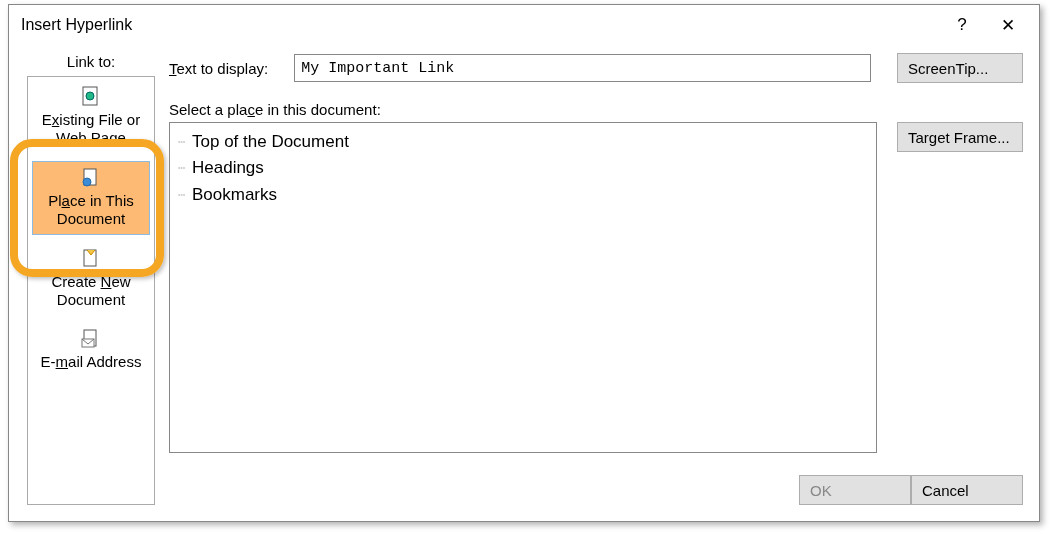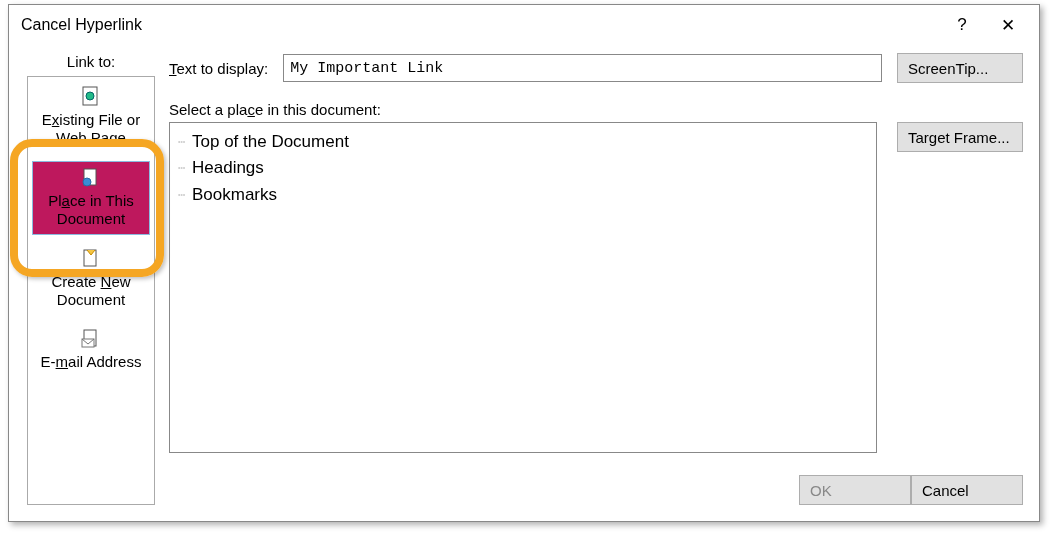--- a/index.html
+++ b/index.html
@@ -69,38 +69,38 @@
       display: flex;
       flex-direction: column;
       align-items: center;
       text-align: center;
       font-size: 15px;
       line-height: 1.2;
       padding: 4px 2px 6px;
       cursor: default;
     }
     .linkto-item.selected {
-      background: #be185d;
+      background: #fdba74;
       border: 1px solid #8bbbe0;
     }
     .linkto-item .ico {
       width: 24px;
       height: 24px;
       margin-bottom: 2px;
     }
     .main-col {
       flex: 1;
       display: flex;
       flex-direction: column;
       padding-left: 12px;
     }
     .row1 {
       display: flex;
       align-items: center;
-      gap: 15px;
+      gap: 26px;
       margin-bottom: 18px;
     }
     .row1 label { font-size: 15px; white-space: nowrap; }
     .row1 input[type="text"] {
       flex: 1;
       height: 28px;
       border: 1px solid #888;
       padding: 12px 6px;
       font-family: Liberation Mono, monospace;
       font-size: 15px;
@@ -167,21 +167,21 @@
       border-radius: 22px;
       pointer-events: none;
       box-shadow: 2px 2px 4px rgba(0,0,0,0.25);
     }
   </style>
 </head>
 <body>
 
 <div class="dialog">
   <div class="titlebar">
-    <div class="title">Cancel Hyperlink</div>
+    <div class="title">Insert Hyperlink</div>
     <div class="sysbtn">?</div>
     <div class="sysbtn">✕</div>
   </div>
 
   <div class="body">
     <div class="linkto-col">
       <div class="linkto-label">Link to:</div>
       <div class="linkto-panel">
 
         <div class="linkto-item">

